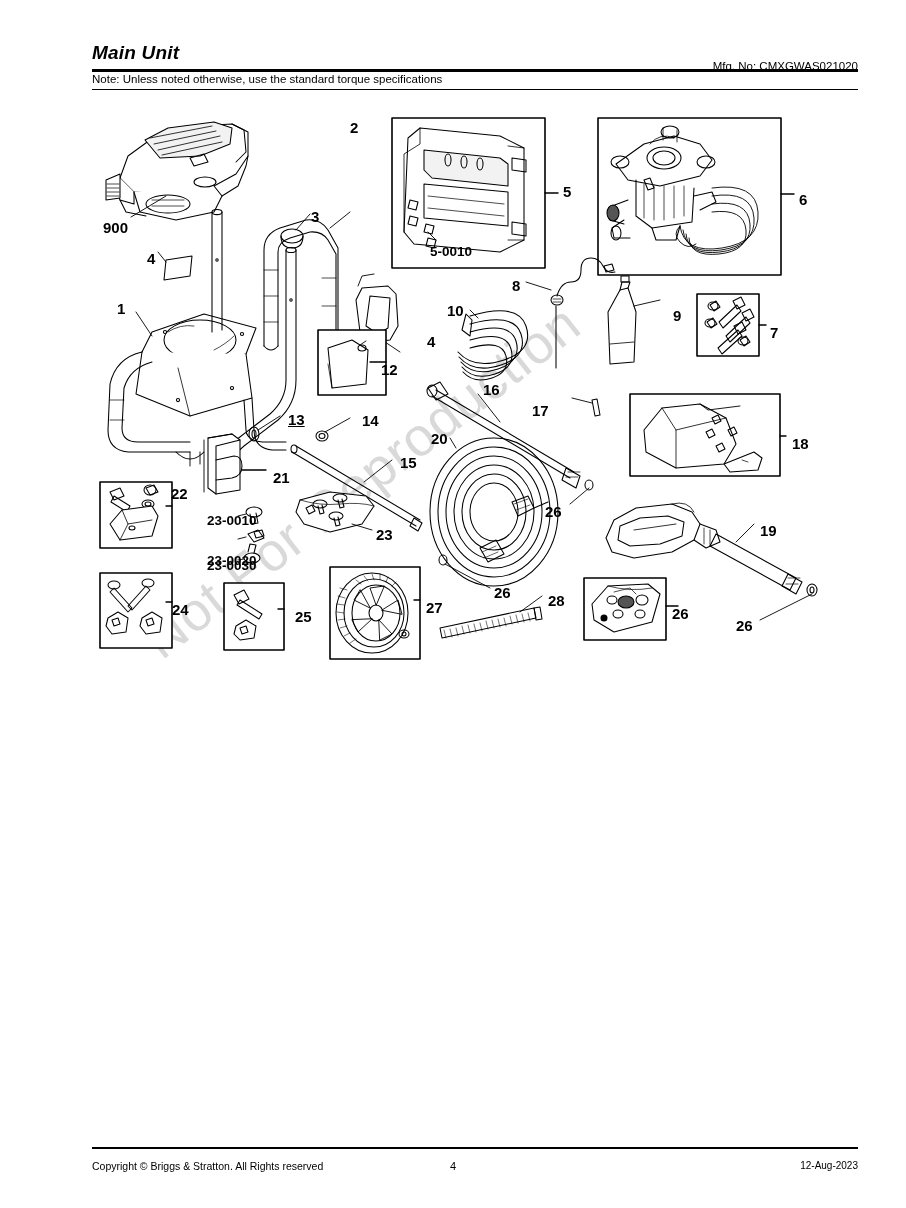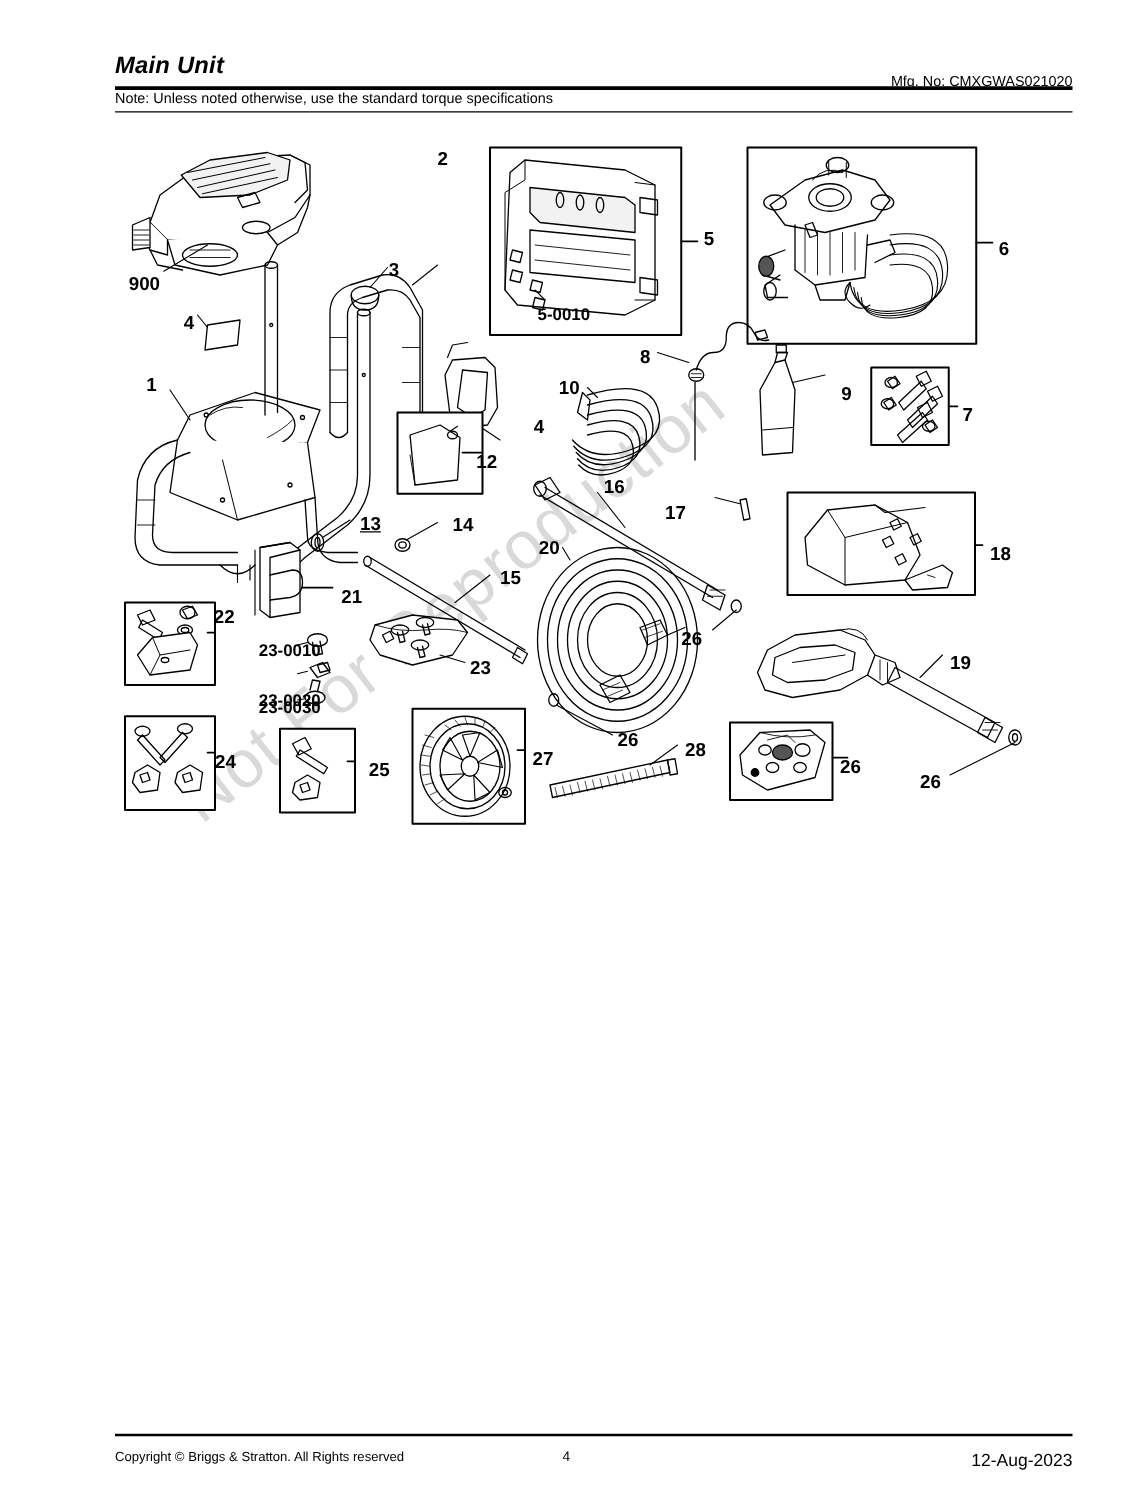--- a/index.html
+++ b/index.html
@@ -17,21 +17,21 @@
   }
   .rule-thick{position:absolute;left:92px;right:48px;top:69px;height:3px;background:#000;}
   .rule-thin{position:absolute;left:92px;right:48px;top:89px;height:1px;background:#000;}
   .hdr-note{position:absolute;left:92px;top:73px;font-size:11.5px;}
   .hdr-mfg{position:absolute;right:48px;top:60px;font-size:11.5px;text-align:left;}
 
   
   .ftr-rule{position:absolute;left:92px;right:48px;top:1147px;height:2px;background:#000;}
   .ftr-left{position:absolute;left:92px;top:1160px;font-size:10.5px;}
   .ftr-page{position:absolute;left:0;right:0;top:1160px;text-align:center;font-size:11px;}
-  .ftr-right{position:absolute;right:48px;top:1160px;font-size:14px;text-align:right;}
+  .ftr-right{position:absolute;right:48px;top:1160px;font-size:10px;text-align:right;}
 
   
   .canvas{position:absolute;left:0;top:100px;width:906px;height:600px;}
   .canvas svg{position:absolute;left:0;top:0;}
 
   
   .watermark{
     position:absolute;left:150px;top:395px;width:420px;height:290px;
     pointer-events:none;
   }

